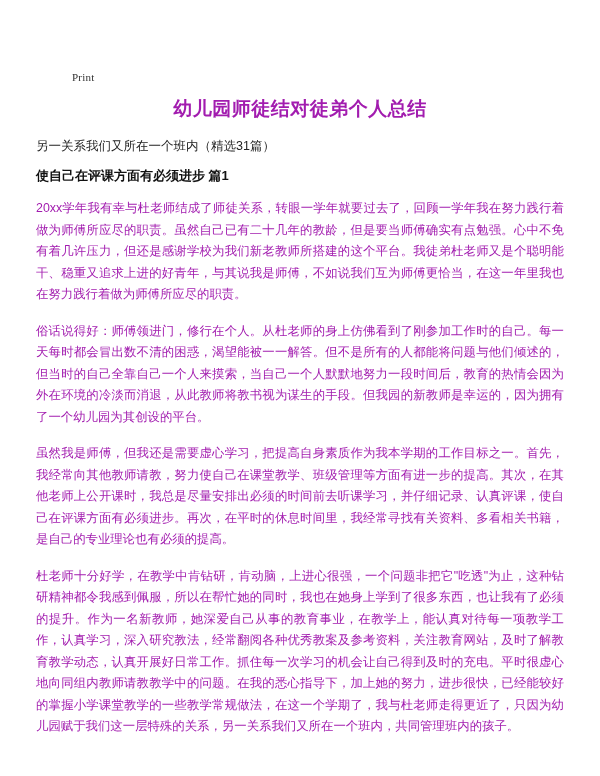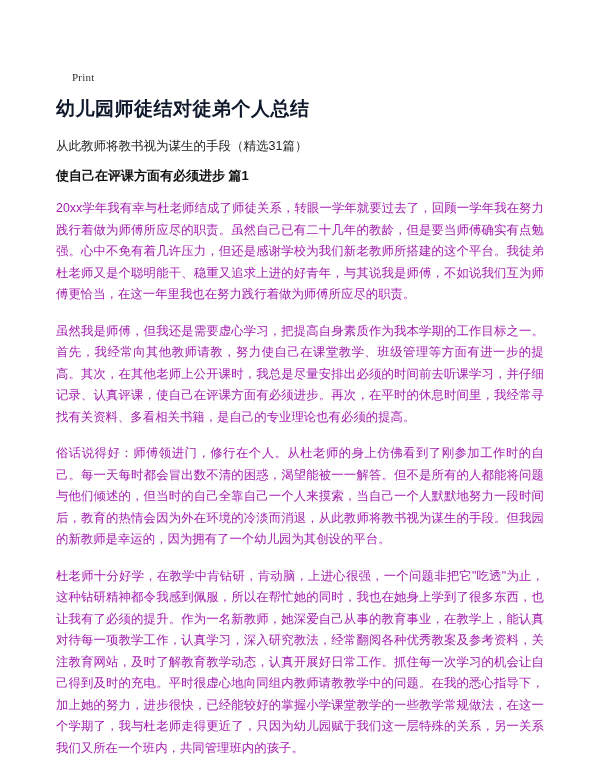--- a/index.html
+++ b/index.html
@@ -13,43 +13,43 @@
     overflow: hidden;
     font-family: "Liberation Sans", "DejaVu Sans", sans-serif;
     color: #1a1a1a;
     -webkit-font-smoothing: antialiased;
   }
   .page {
     position: relative;
     width: 600px;
     height: 776px;
     box-sizing: border-box;
-    padding: 0 56px;
+    padding: 0 36px;
     background: #ffffff;
   }
   .print-label {
     position: absolute;
     left: 72px;
     top: 70px;
     font-family: "Liberation Serif", "DejaVu Serif", serif;
     font-size: 11px;
     line-height: 14px;
     color: #333333;
     letter-spacing: 0.2px;
   }
   .content {
     padding-top: 96px;
   }
   .doc-title {
     margin: 0 0 14px 0;
-    text-align: left;
+    text-align: center;
     font-size: 19px;
     line-height: 26px;
     font-weight: bold;
-    color: #0f172a;
+    color: #a21caf;
     letter-spacing: 0.5px;
   }
   .doc-subtitle {
     margin: 0 0 10px 0;
     font-size: 12.5px;
     line-height: 20px;
     color: #222222;
     text-align: left;
   }
   .section-heading {
@@ -76,26 +76,26 @@
 <body>
 
 <div class="page">
 
   <div class="print-label">Print</div>
 
   <div class="content">
 
     <h1 class="doc-title">幼儿园师徒结对徒弟个人总结</h1>
 
-    <div class="doc-subtitle">从此教师将教书视为谋生的手段（精选31篇）</div>
+    <div class="doc-subtitle">另一关系我们又所在一个班内（精选31篇）</div>
 
     <div class="section-heading">使自己在评课方面有必须进步 篇1</div>
 
     <p class="body-para">20xx学年我有幸与杜老师结成了师徒关系，转眼一学年就要过去了，回顾一学年我在努力践行着做为师傅所应尽的职责。虽然自己已有二十几年的教龄，但是要当师傅确实有点勉强。心中不免有着几许压力，但还是感谢学校为我们新老教师所搭建的这个平台。我徒弟杜老师又是个聪明能干、稳重又追求上进的好青年，与其说我是师傅，不如说我们互为师傅更恰当，在这一年里我也在努力践行着做为师傅所应尽的职责。</p>
 
+    <p class="body-para">俗话说得好：师傅领进门，修行在个人。从杜老师的身上仿佛看到了刚参加工作时的自己。每一天每时都会冒出数不清的困惑，渴望能被一一解答。但不是所有的人都能将问题与他们倾述的，但当时的自己全靠自己一个人来摸索，当自己一个人默默地努力一段时间后，教育的热情会因为外在环境的冷淡而消退，从此教师将教书视为谋生的手段。但我园的新教师是幸运的，因为拥有了一个幼儿园为其创设的平台。</p>
+
     <p class="body-para">虽然我是师傅，但我还是需要虚心学习，把提高自身素质作为我本学期的工作目标之一。首先，我经常向其他教师请教，努力使自己在课堂教学、班级管理等方面有进一步的提高。其次，在其他老师上公开课时，我总是尽量安排出必须的时间前去听课学习，并仔细记录、认真评课，使自己在评课方面有必须进步。再次，在平时的休息时间里，我经常寻找有关资料、多看相关书籍，是自己的专业理论也有必须的提高。</p>
-
-    <p class="body-para">俗话说得好：师傅领进门，修行在个人。从杜老师的身上仿佛看到了刚参加工作时的自己。每一天每时都会冒出数不清的困惑，渴望能被一一解答。但不是所有的人都能将问题与他们倾述的，但当时的自己全靠自己一个人来摸索，当自己一个人默默地努力一段时间后，教育的热情会因为外在环境的冷淡而消退，从此教师将教书视为谋生的手段。但我园的新教师是幸运的，因为拥有了一个幼儿园为其创设的平台。</p>
 
     <p class="body-para">杜老师十分好学，在教学中肯钻研，肯动脑，上进心很强，一个问题非把它"吃透"为止，这种钻研精神都令我感到佩服，所以在帮忙她的同时，我也在她身上学到了很多东西，也让我有了必须的提升。作为一名新教师，她深爱自己从事的教育事业，在教学上，能认真对待每一项教学工作，认真学习，深入研究教法，经常翻阅各种优秀教案及参考资料，关注教育网站，及时了解教育教学动态，认真开展好日常工作。抓住每一次学习的机会让自己得到及时的充电。平时很虚心地向同组内教师请教教学中的问题。在我的悉心指导下，加上她的努力，进步很快，已经能较好的掌握小学课堂教学的一些教学常规做法，在这一个学期了，我与杜老师走得更近了，只因为幼儿园赋于我们这一层特殊的关系，另一关系我们又所在一个班内，共同管理班内的孩子。</p>
 
   </div>
 </div>
 
 </body></html>

